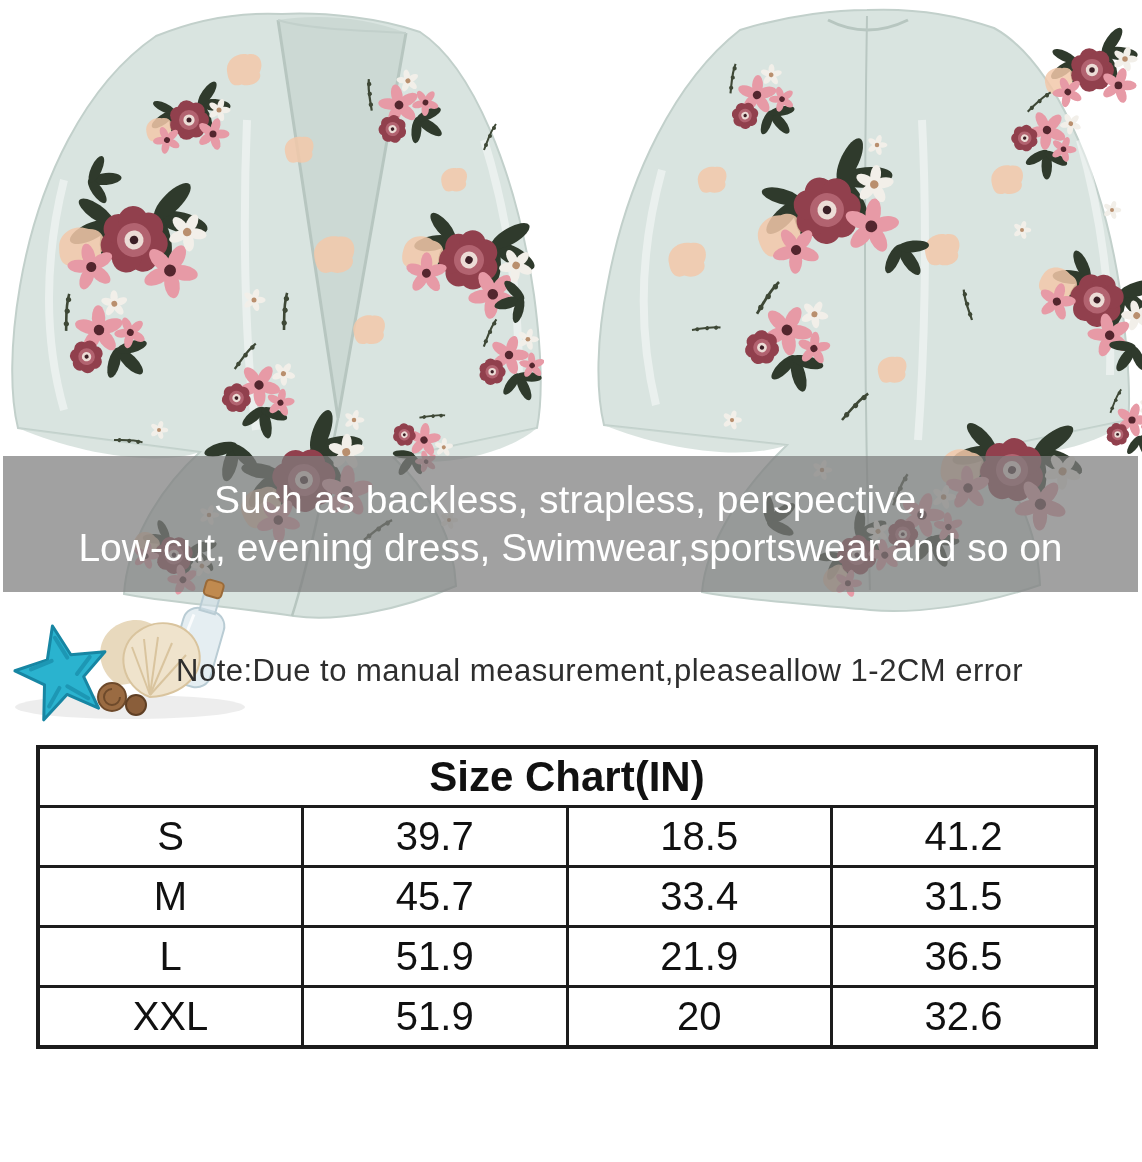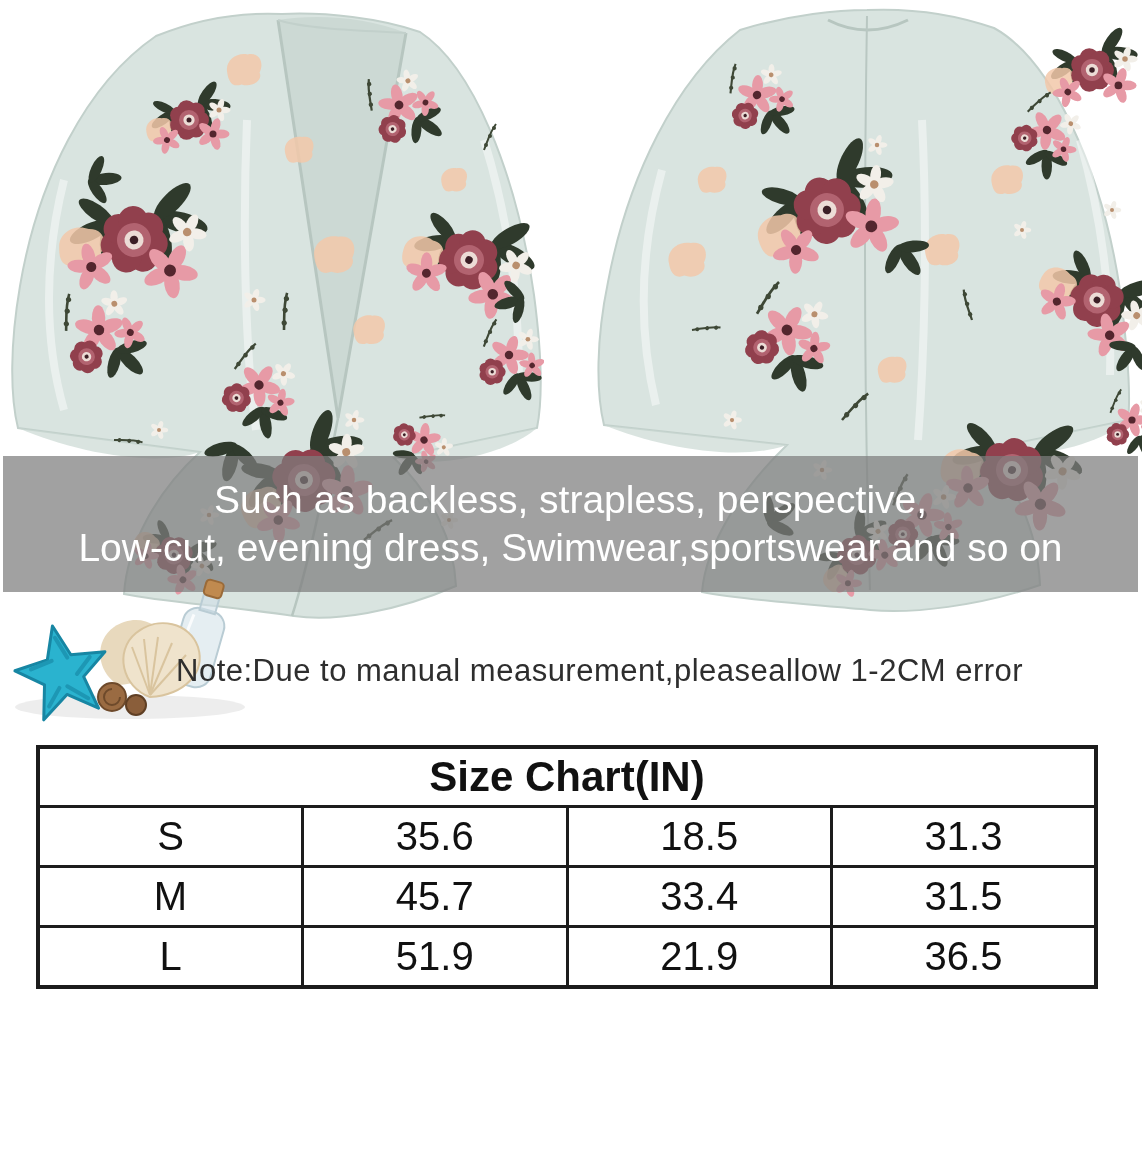--- a/index.html
+++ b/index.html
@@ -251,32 +251,38 @@
         <col style="width:25%">
         <col style="width:25%">
         <col style="width:25%">
       </colgroup>
     <tbody>
       <tr class="title-row">
         <td colspan="4">Size Chart(IN)</td>
       </tr>
       <tr class="data-row">
         <td>S</td>
-        <td>35.6</td>
+        <td>39.7</td>
         <td>18.5</td>
-        <td>31.3</td>
+        <td>41.2</td>
       </tr>
       <tr class="data-row">
         <td>M</td>
         <td>45.7</td>
         <td>33.4</td>
         <td>31.5</td>
       </tr>
       <tr class="data-row">
         <td>L</td>
         <td>51.9</td>
         <td>21.9</td>
         <td>36.5</td>
       </tr>
+      <tr class="data-row">
+        <td>XXL</td>
+        <td>51.9</td>
+        <td>20</td>
+        <td>32.6</td>
+      </tr>
     </tbody>
   </table>
 
 </div>
 
 </body></html>

